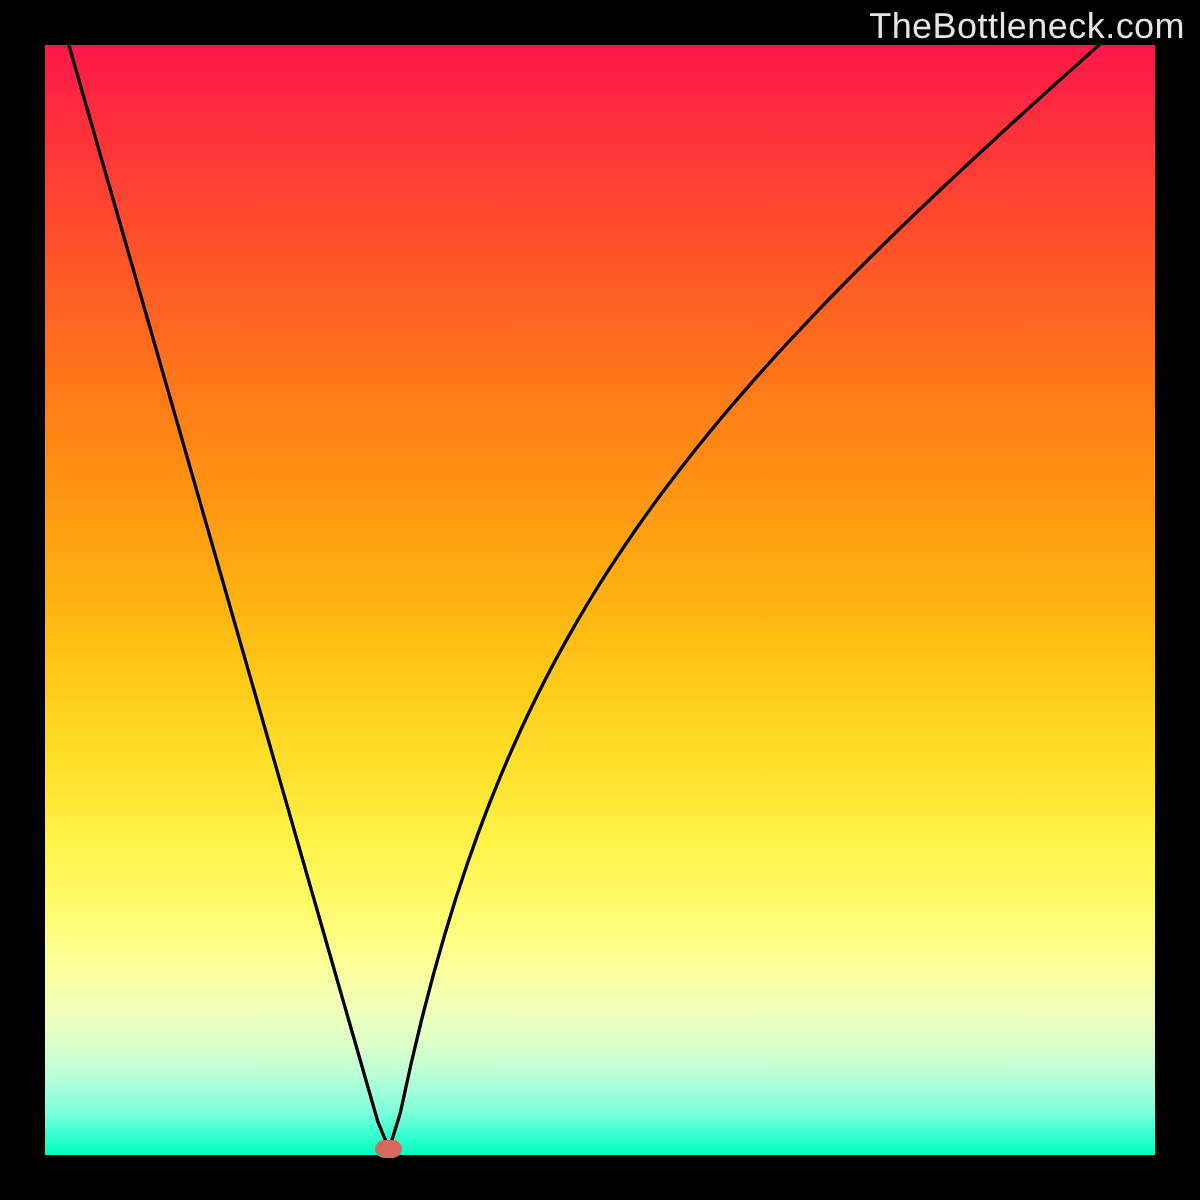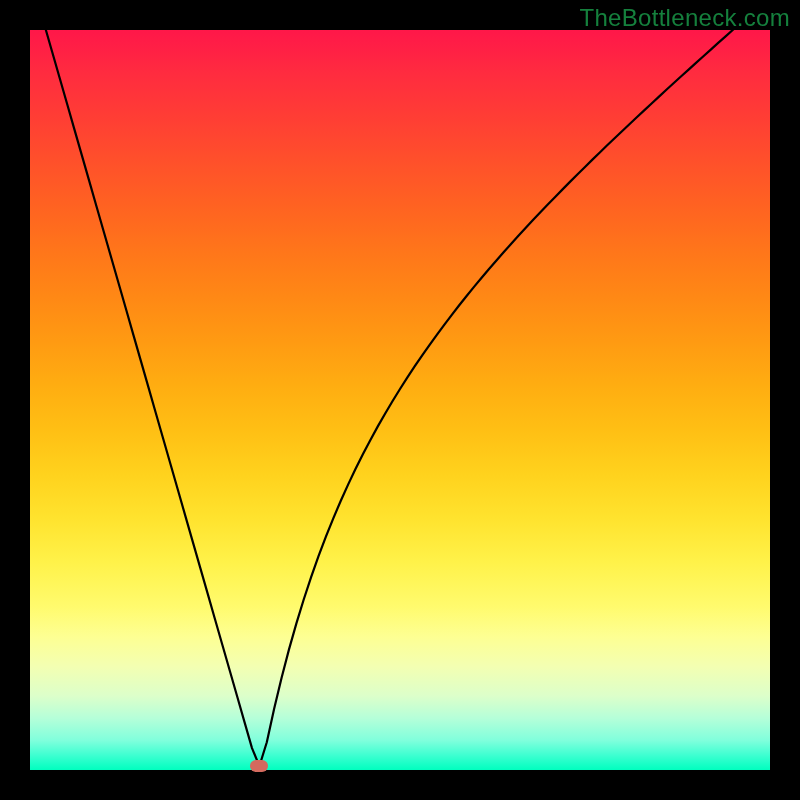--- a/index.html
+++ b/index.html
@@ -14,21 +14,21 @@
   .outer {
     position: relative;
     width: 800px;
     height: 800px;
     background: #000;
   }
   .attribution {
     position: absolute;
     top: 4px;
     right: 10px;
-    color: #15803d;
+    color: #e5e5e5;
     font-size: 24px;
     font-weight: 500;
     letter-spacing: 0.3px;
     z-index: 10;
   }
   .plot {
     position: absolute;
     left: 30px;
     top: 30px;
     width: 740px;

